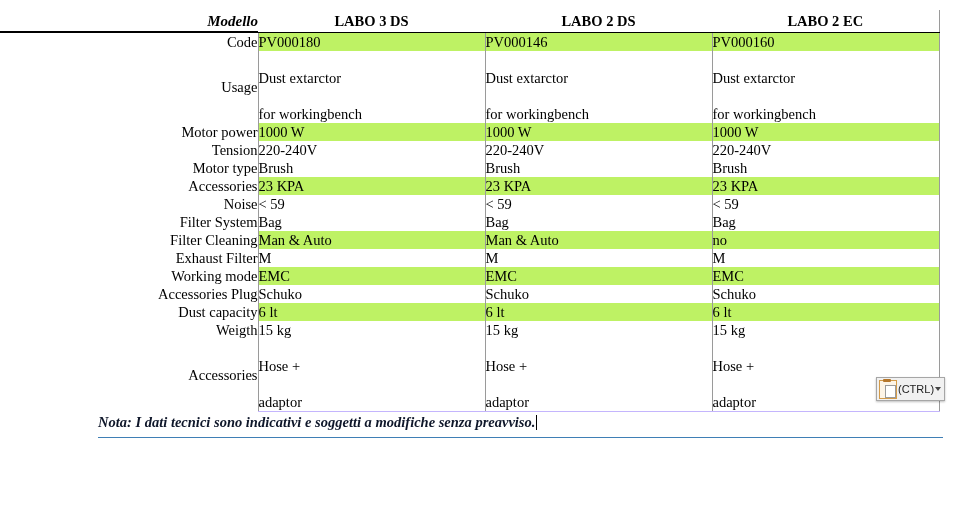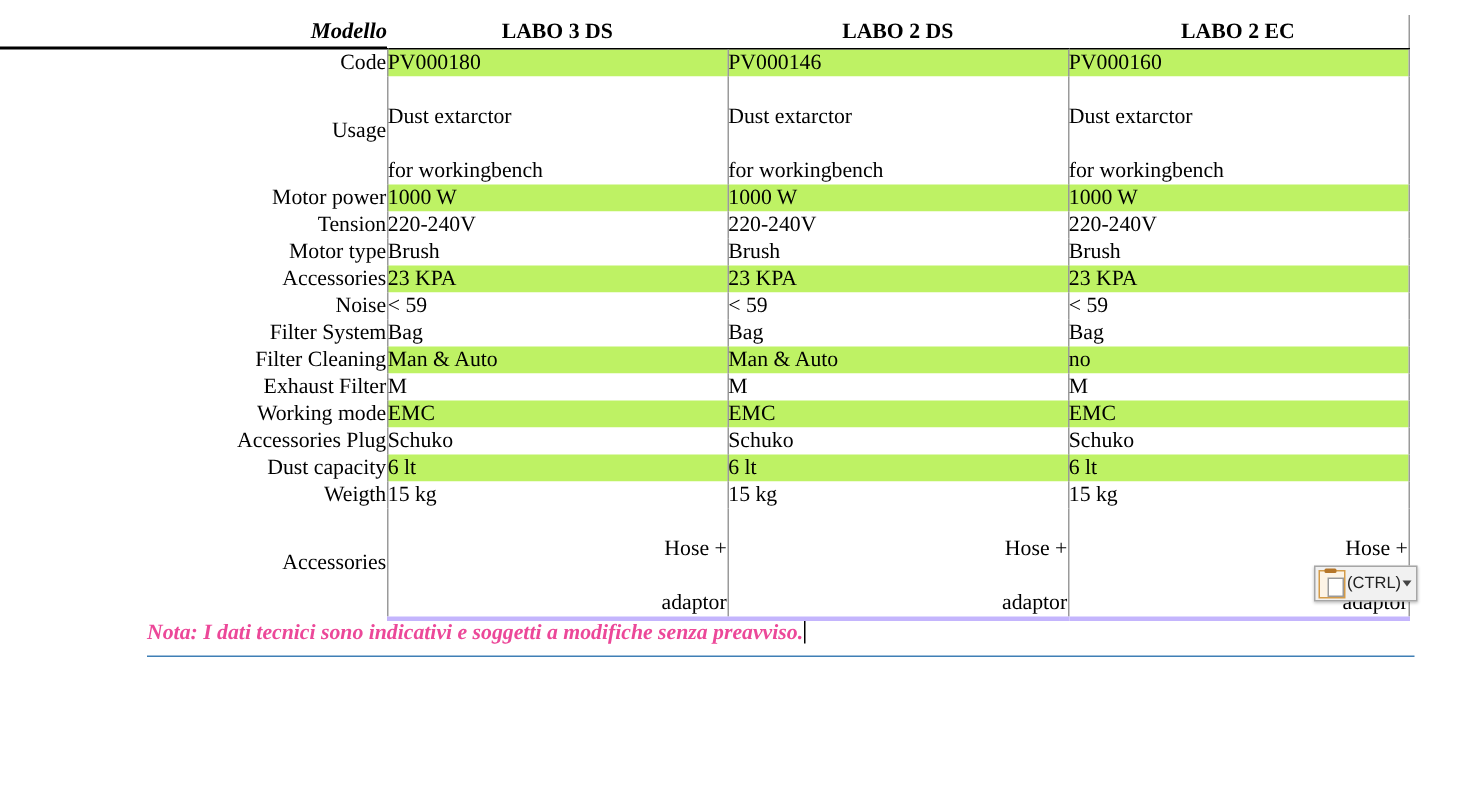--- a/index.html
+++ b/index.html
@@ -73,37 +73,37 @@
   tr.plain .row-val {
     background: #ffffff;
   }
   tr.r-normal td { height: 18px; line-height: 18px; }
   tr.r-tall td { height: 36px; line-height: 17px; }
   .two-line {
     display: block;
     padding-top: 19px;
   }
   tr.firstdata .row-val { border-top: none; }
-  tr.lastdata .row-val { border-bottom: 3px solid #c4b5fd; text-align: right; }
+  tr.lastdata .row-val { border-bottom: 1px solid #c4b5fd; }
 
   
   .frame-right {
     border-right: 1px solid #9a9a9a;
   }
 
   
   .note {
     position: absolute;
     left: 98px;
     top: 414px;
     width: 845px;
     font-style: italic;
     font-weight: bold;
     font-size: 14.5px;
-    color: #ec4899;
+    color: #0f172a;
   }
   .note-caret {
     display: inline-block;
     width: 1px;
     height: 15px;
     background: #000;
     vertical-align: -3px;
     margin-left: 1px;
   }
   .note-underline {

